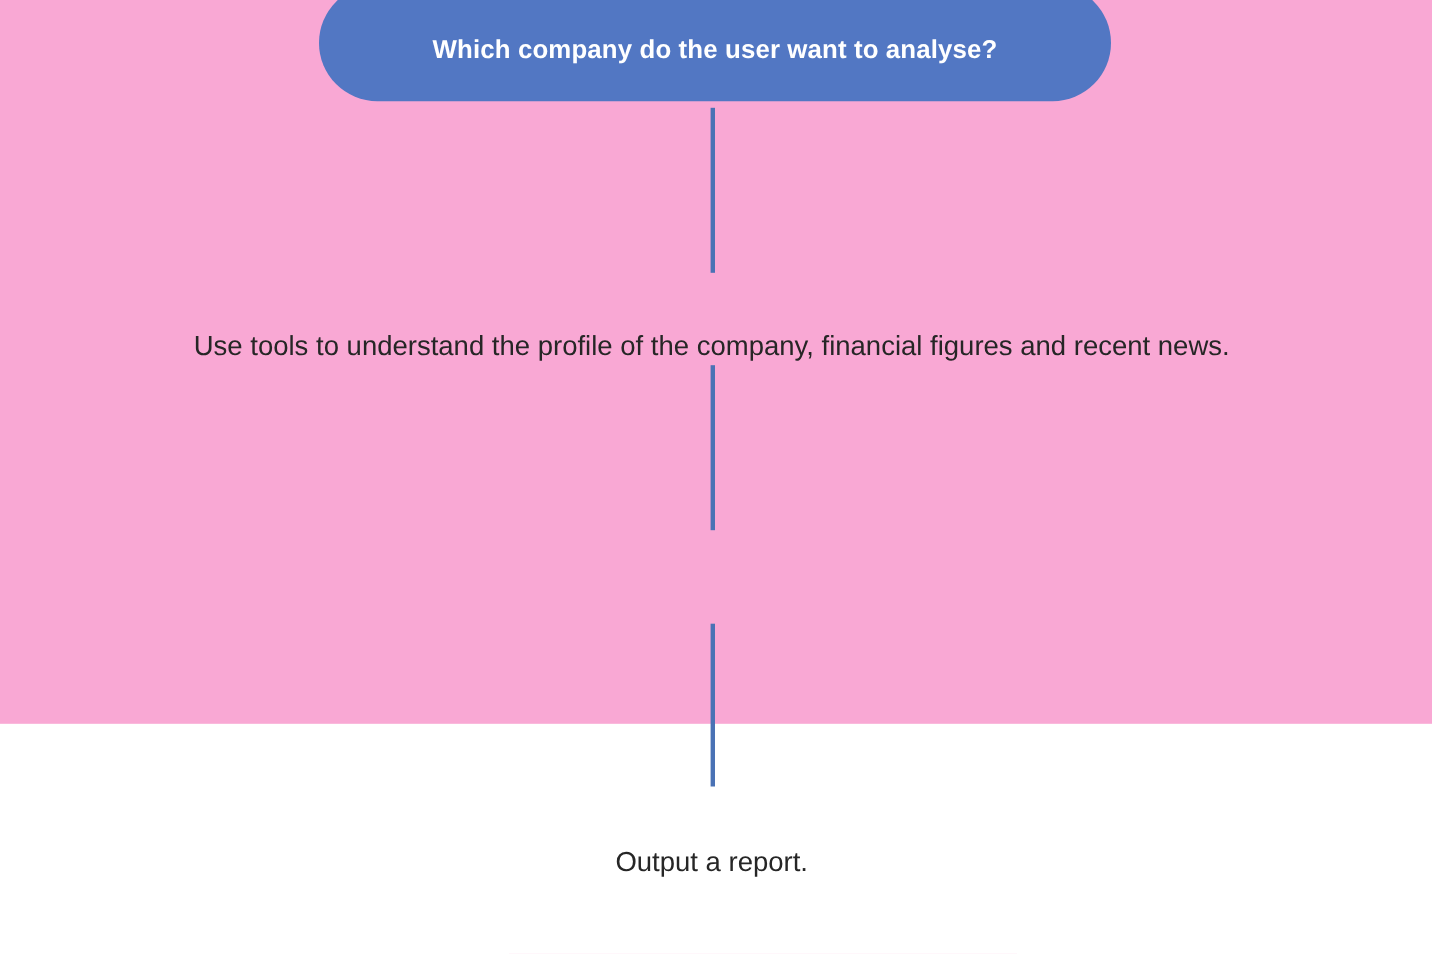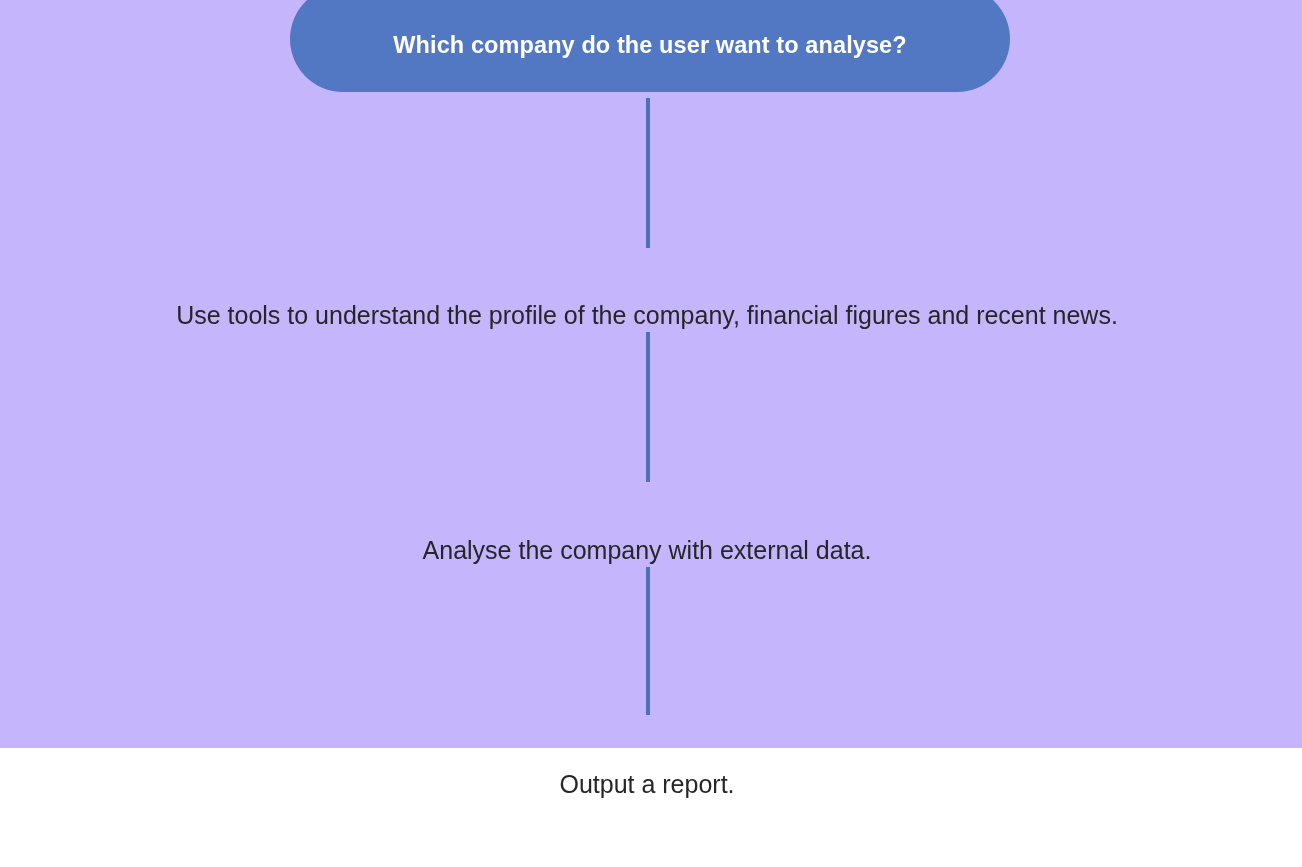--- a/index.html
+++ b/index.html
@@ -10,22 +10,22 @@
   body {
     width: 1302px;
     height: 867px;
     overflow: hidden;
     font-family: "Liberation Sans", sans-serif;
   }
 
   .flowchart {
     position: relative;
     width: 1302px;
-    height: 748px;
-    background: #c4b5fd;
+    height: 658px;
+    background: #f9a8d4;
   }
 
   
   .node-pill {
     position: absolute;
     left: 290px;
     top: -14px;
     width: 720px;
     height: 106px;
     background: #5277c3;
@@ -85,23 +85,20 @@
   </div>
 
   <div class="connector connector-1"></div>
 
   <div class="step-label step-label-1">
     <span>Use tools to understand the profile of the company, financial figures and recent news.</span>
   </div>
 
   <div class="connector connector-2"></div>
 
-  <div class="step-label step-label-2">
-    <span>Analyse the company with external data.</span>
-  </div>
 
   <div class="connector connector-3"></div>
 
   <div class="step-label step-label-3">
     <span>Output a report.</span>
   </div>
 
 </div>
 
 </body></html>

